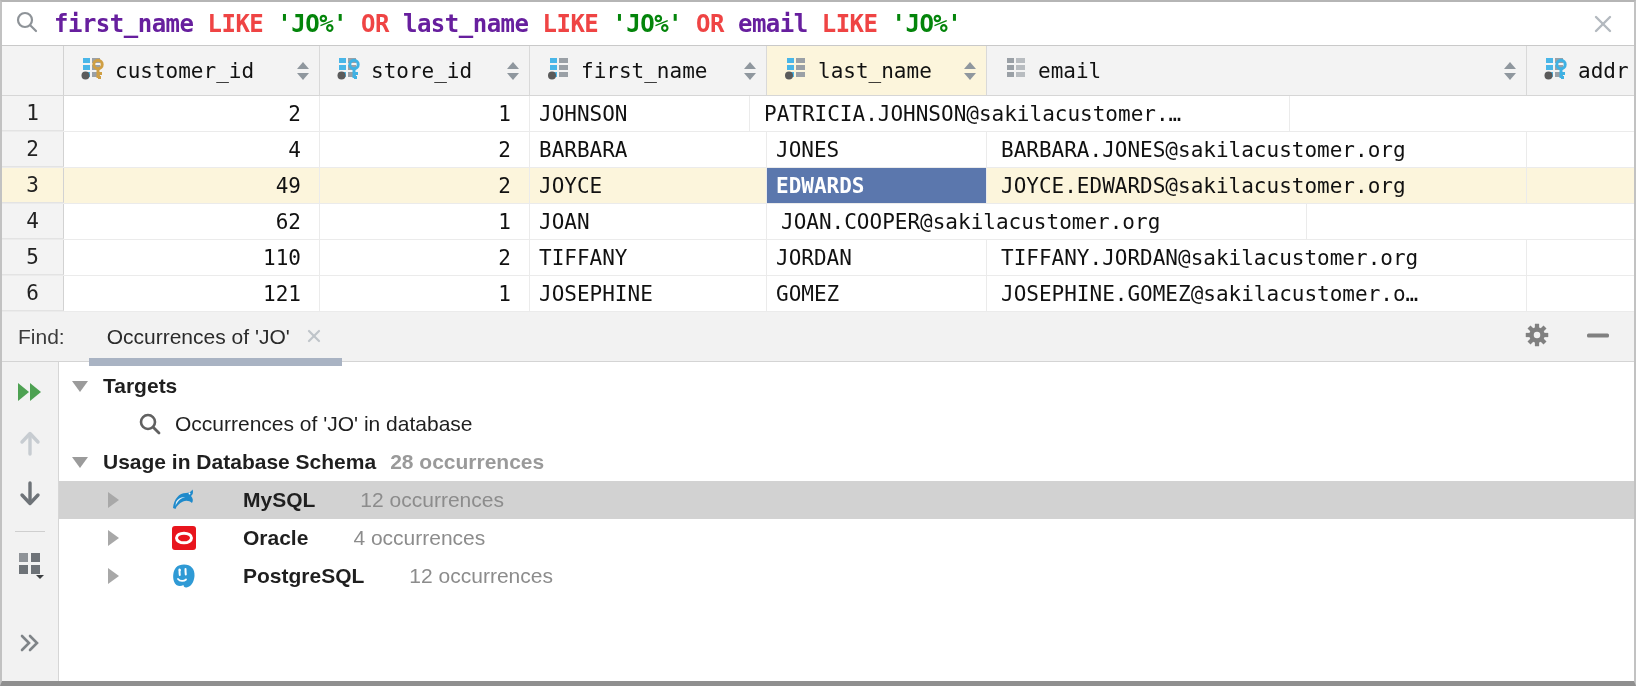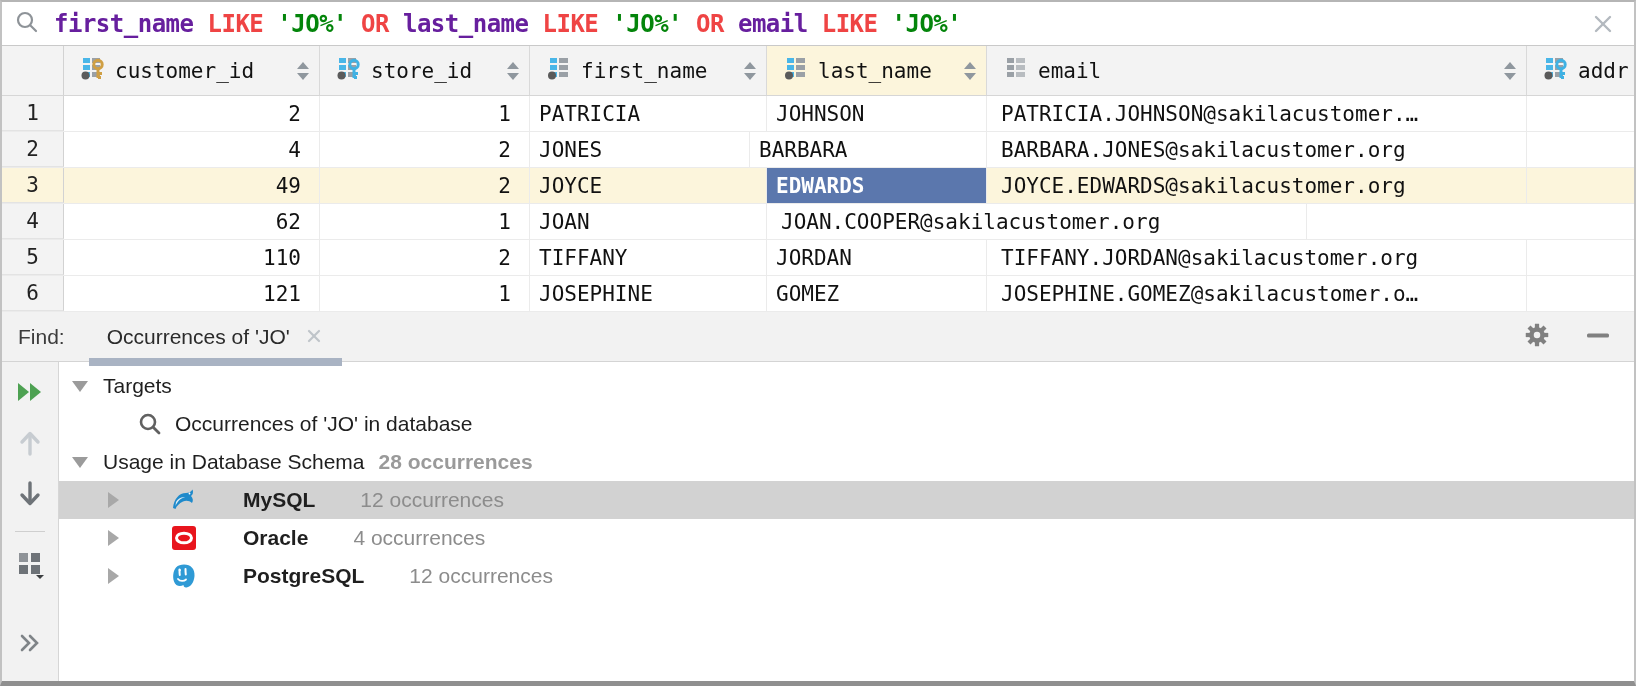--- a/index.html
+++ b/index.html
@@ -75,21 +75,21 @@
 
   .find-tree { flex:1 1 auto; padding-top:5px; font-size:21px; color:#1f1f1f; }
   .t-row { height:38px; display:flex; align-items:center; cursor:pointer; }
   .t-row.selected { background:#d2d2d2; }
   .t-row .chev { width:22px; display:flex; justify-content:center; flex:0 0 22px; }
   .chev-open { width:0;height:0;border-left:8px solid transparent;border-right:8px solid transparent;border-top:11px solid #9b9b9b; }
   .chev-closed { width:0;height:0;border-top:8px solid transparent;border-bottom:8px solid transparent;border-left:11px solid #a8a8a8; }
   .lvl1 { padding-left:10px; }
   .lvl2 { padding-left:78px; }
   .lvl2g { padding-left:43px;gap:32px; }
-  .t-bold { font-weight:normal; }
+  .t-bold { font-weight:bold; }
   .t-row .db-icon { margin:0 13px 0 14px; flex:0 0 auto; display:flex; }
   .t-row .t-label { margin-left:12px; }
   .t-row.target-row .t-label { }
   .t-count { color:#8c8c8c; margin-left:13px; }
   .t-count-b { color:#9a9a9a; margin-left:14px; font-weight:bold; }
   .g-name { font-weight:600; }
 </style>
 </head>
 <body>
 
@@ -234,32 +234,31 @@
           </svg>
         </span>
         <span>addr</span>
       </div>
     </div>
 
     <div class="g-row">
       <div class="gut">1</div>
       <div class="c num w1">2</div>
       <div class="c num w2">1</div>
-      <div class="c txt w3">PATRICIA</div>
       <div class="c txt w4">JOHNSON</div>
       <div class="c txt email w5">PATRICIA.JOHNSON@sakilacustomer.…</div>
       <div class="c w6"></div>
     </div>
 
     <div class="g-row">
       <div class="gut">2</div>
       <div class="c num w1">4</div>
       <div class="c num w2">2</div>
+      <div class="c txt w3">BARBARA</div>
       <div class="c txt w4">JONES</div>
-      <div class="c txt w3">BARBARA</div>
       <div class="c txt email w5">BARBARA.JONES@sakilacustomer.org</div>
       <div class="c w6"></div>
     </div>
 
     <div class="g-row hl">
       <div class="gut">3</div>
       <div class="c num w1">49</div>
       <div class="c num w2">2</div>
       <div class="c txt w3">JOYCE</div>
       <div class="c txt w4 cell-selected">EDWARDS</div>

